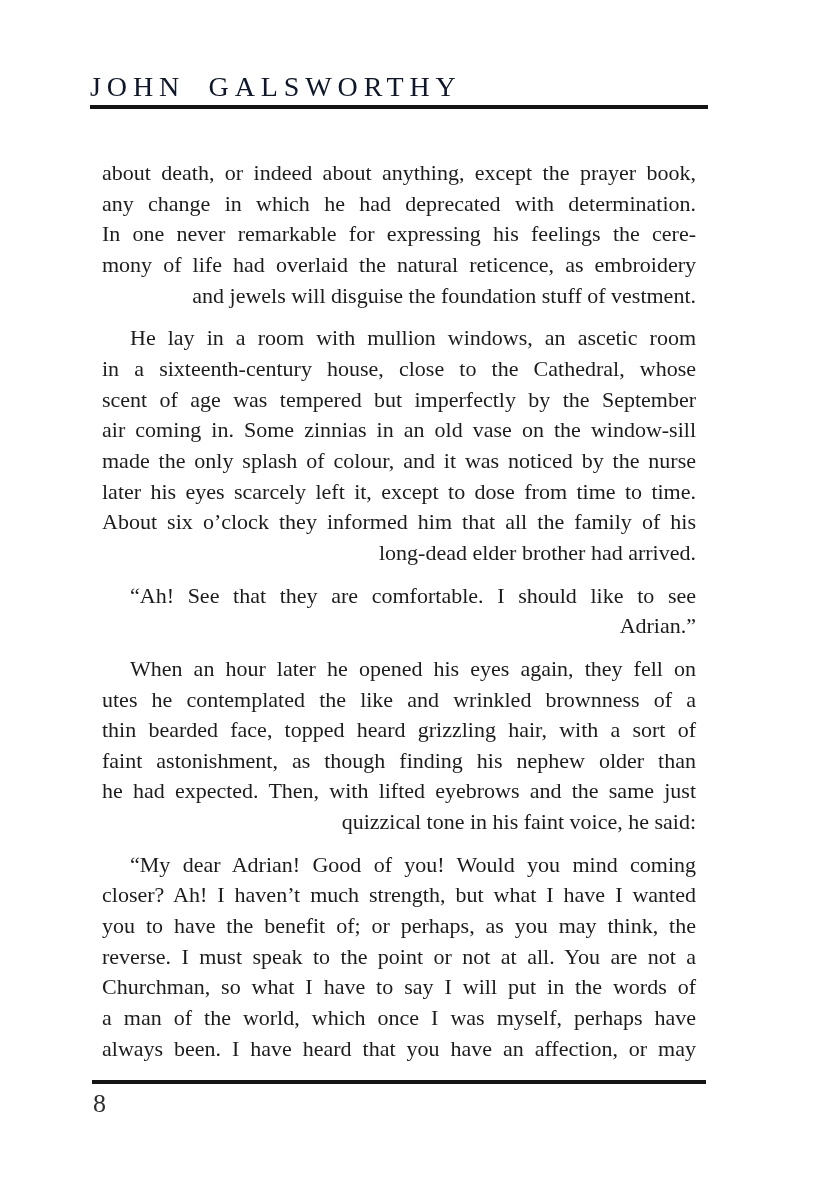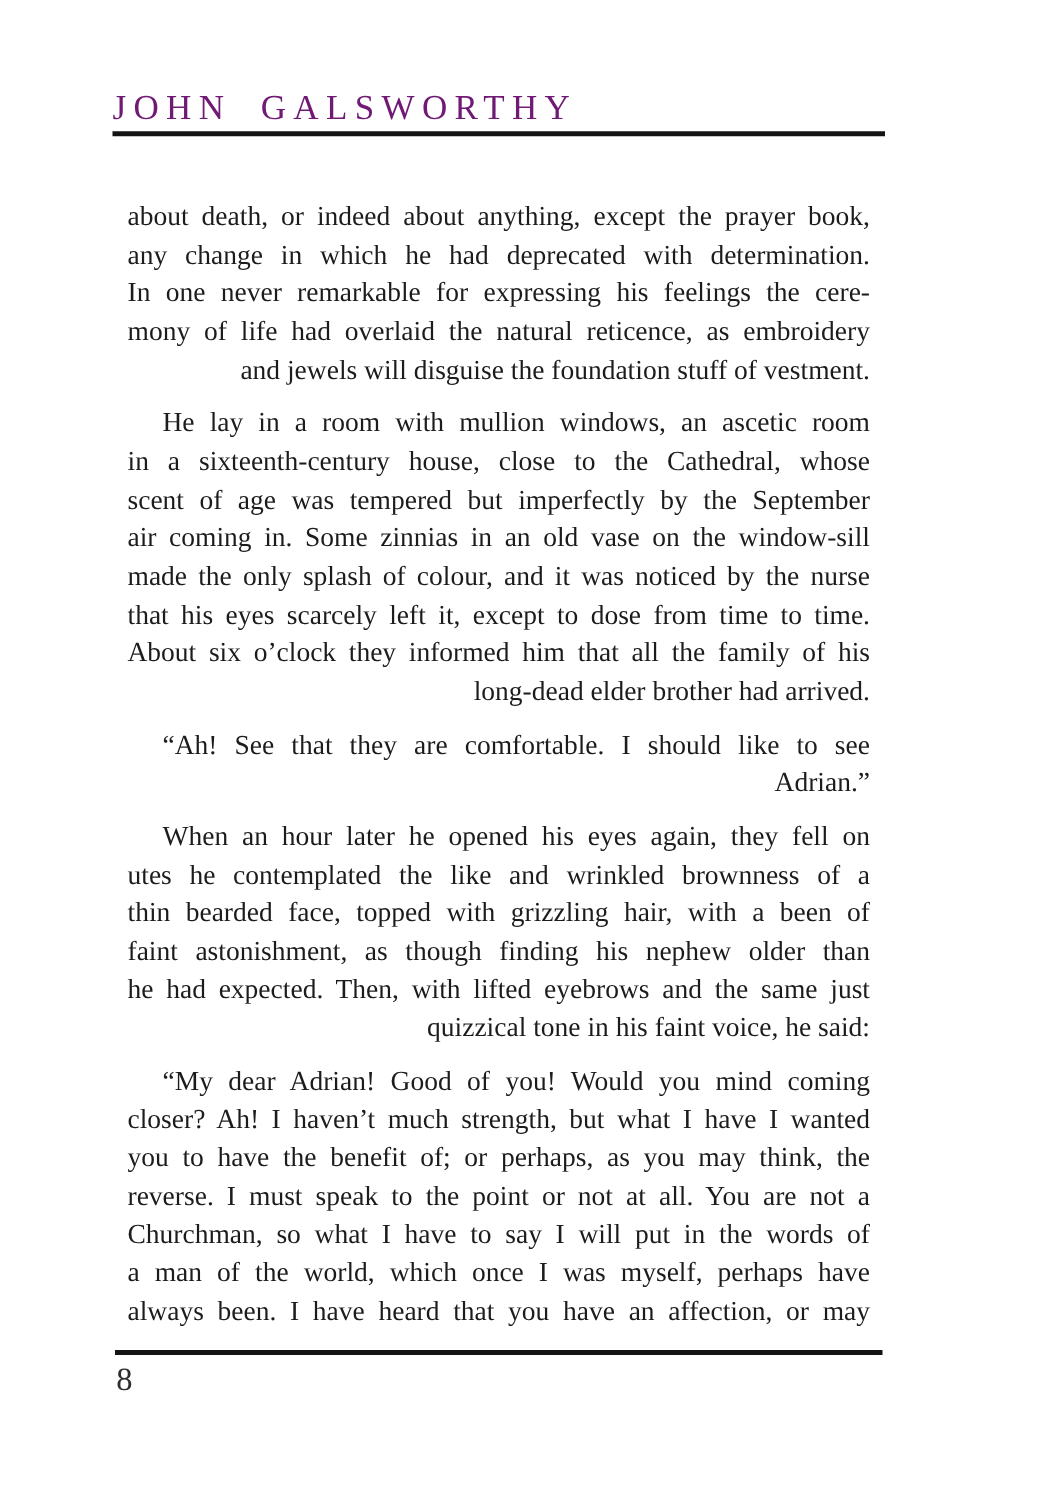--- a/index.html
+++ b/index.html
@@ -18,21 +18,21 @@
   .running-head {
     position: absolute;
     left: 90px;
     top: 72px;
     width: 618px;
     font-size: 28px;
     line-height: 30px;
     font-weight: 400;
     letter-spacing: 0.21em;
     word-spacing: 0.38em;
-    color: #701a75;
+    color: #0f172a;
     white-space: nowrap;
   }
   .head-rule {
     position: absolute;
     left: 90px;
     top: 105px;
     width: 618px;
     height: 3.5px;
     background: #141414;
   }
@@ -86,32 +86,32 @@
         <div class="line just">In one never remarkable for expressing his feelings the cere-</div>
         <div class="line just">mony of life had overlaid the natural reticence, as embroidery</div>
         <div class="line">and jewels will disguise the foundation stuff of vestment.</div>
       </div>
       <div class="para">
         <div class="line just first">He lay in a room with mullion windows, an ascetic room</div>
         <div class="line just">in a sixteenth-century house, close to the Cathedral, whose</div>
         <div class="line just">scent of age was tempered but imperfectly by the September</div>
         <div class="line just">air coming in. Some zinnias in an old vase on the window-sill</div>
         <div class="line just">made the only splash of colour, and it was noticed by the nurse</div>
-        <div class="line just">that his eyes scarcely left it, except to dose from time to time.</div>
+        <div class="line just">later his eyes scarcely left it, except to dose from time to time.</div>
         <div class="line just">About six o’clock they informed him that all the family of his</div>
         <div class="line">long-dead elder brother had arrived.</div>
       </div>
       <div class="para">
         <div class="line just first">“Ah! See that they are comfortable. I should like to see</div>
         <div class="line">Adrian.”</div>
       </div>
       <div class="para">
         <div class="line just first">When an hour later he opened his eyes again, they fell on</div>
         <div class="line just">utes he contemplated the like and wrinkled brownness of a</div>
-        <div class="line just">thin bearded face, topped with grizzling hair, with a been of</div>
+        <div class="line just">thin bearded face, topped heard grizzling hair, with a sort of</div>
         <div class="line just">faint astonishment, as though finding his nephew older than</div>
         <div class="line just">he had expected. Then, with lifted eyebrows and the same just</div>
         <div class="line">quizzical tone in his faint voice, he said:</div>
       </div>
       <div class="para">
         <div class="line just first">“My dear Adrian! Good of you! Would you mind coming</div>
         <div class="line just">closer? Ah! I haven’t much strength, but what I have I wanted</div>
         <div class="line just">you to have the benefit of; or perhaps, as you may think, the</div>
         <div class="line just">reverse. I must speak to the point or not at all. You are not a</div>
         <div class="line just">Churchman, so what I have to say I will put in the words of</div>

